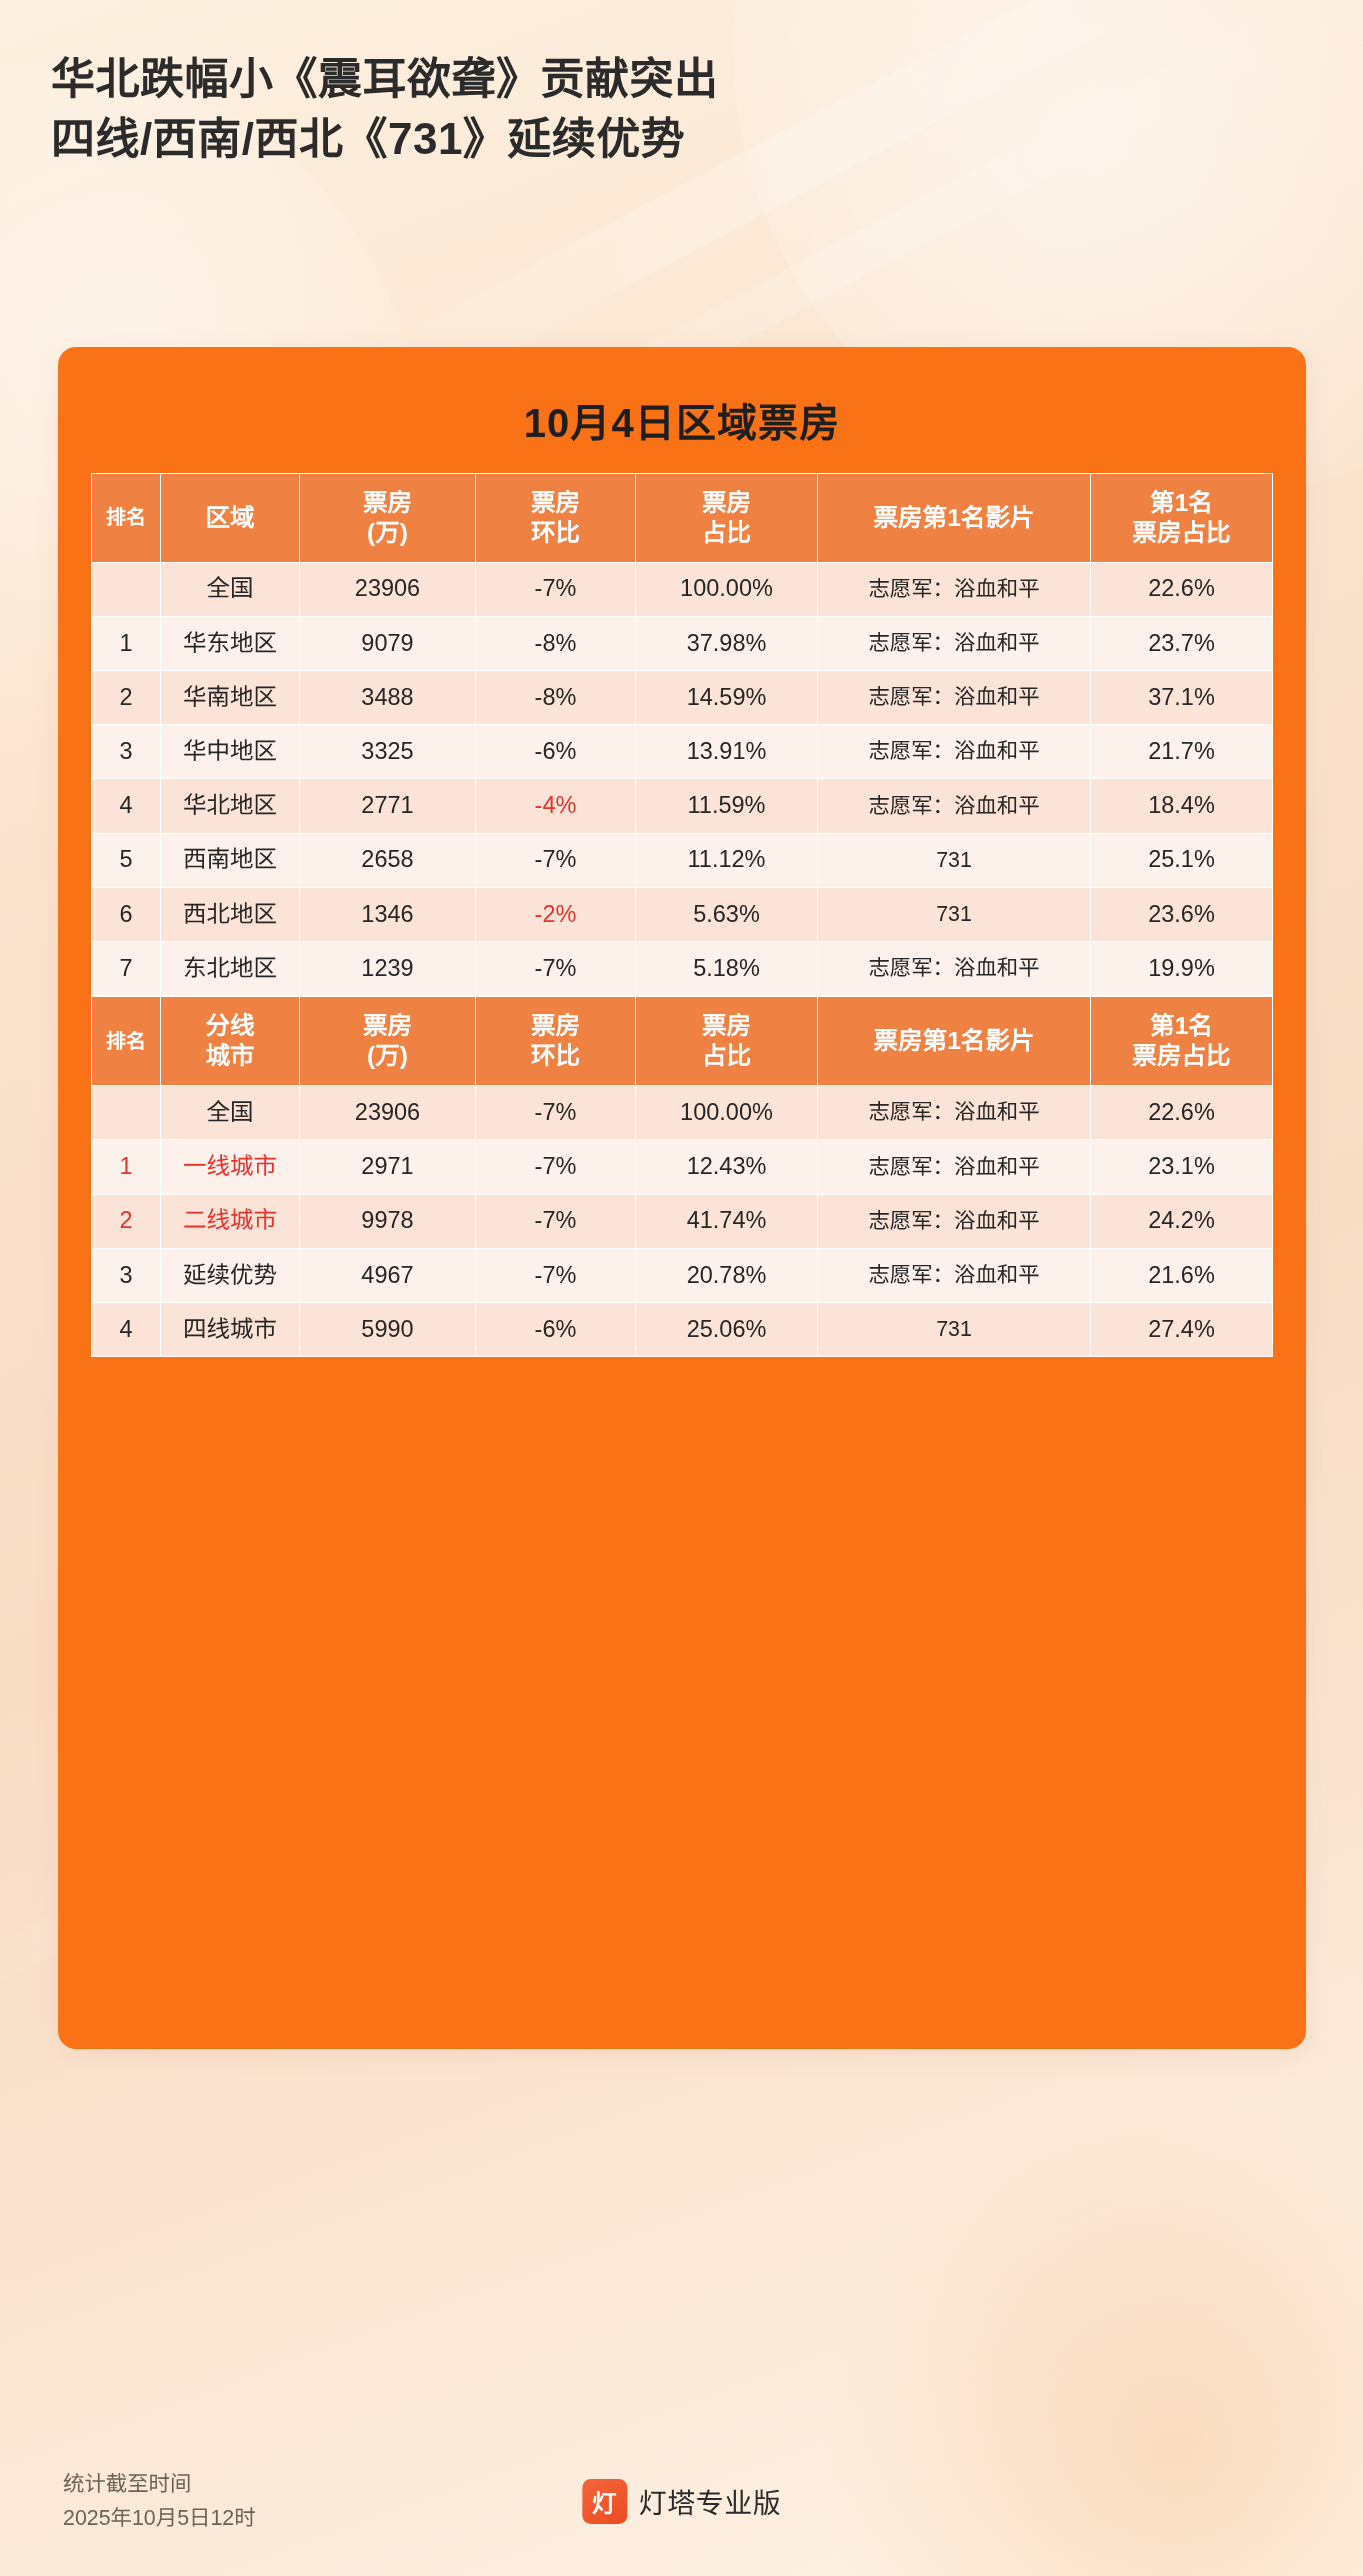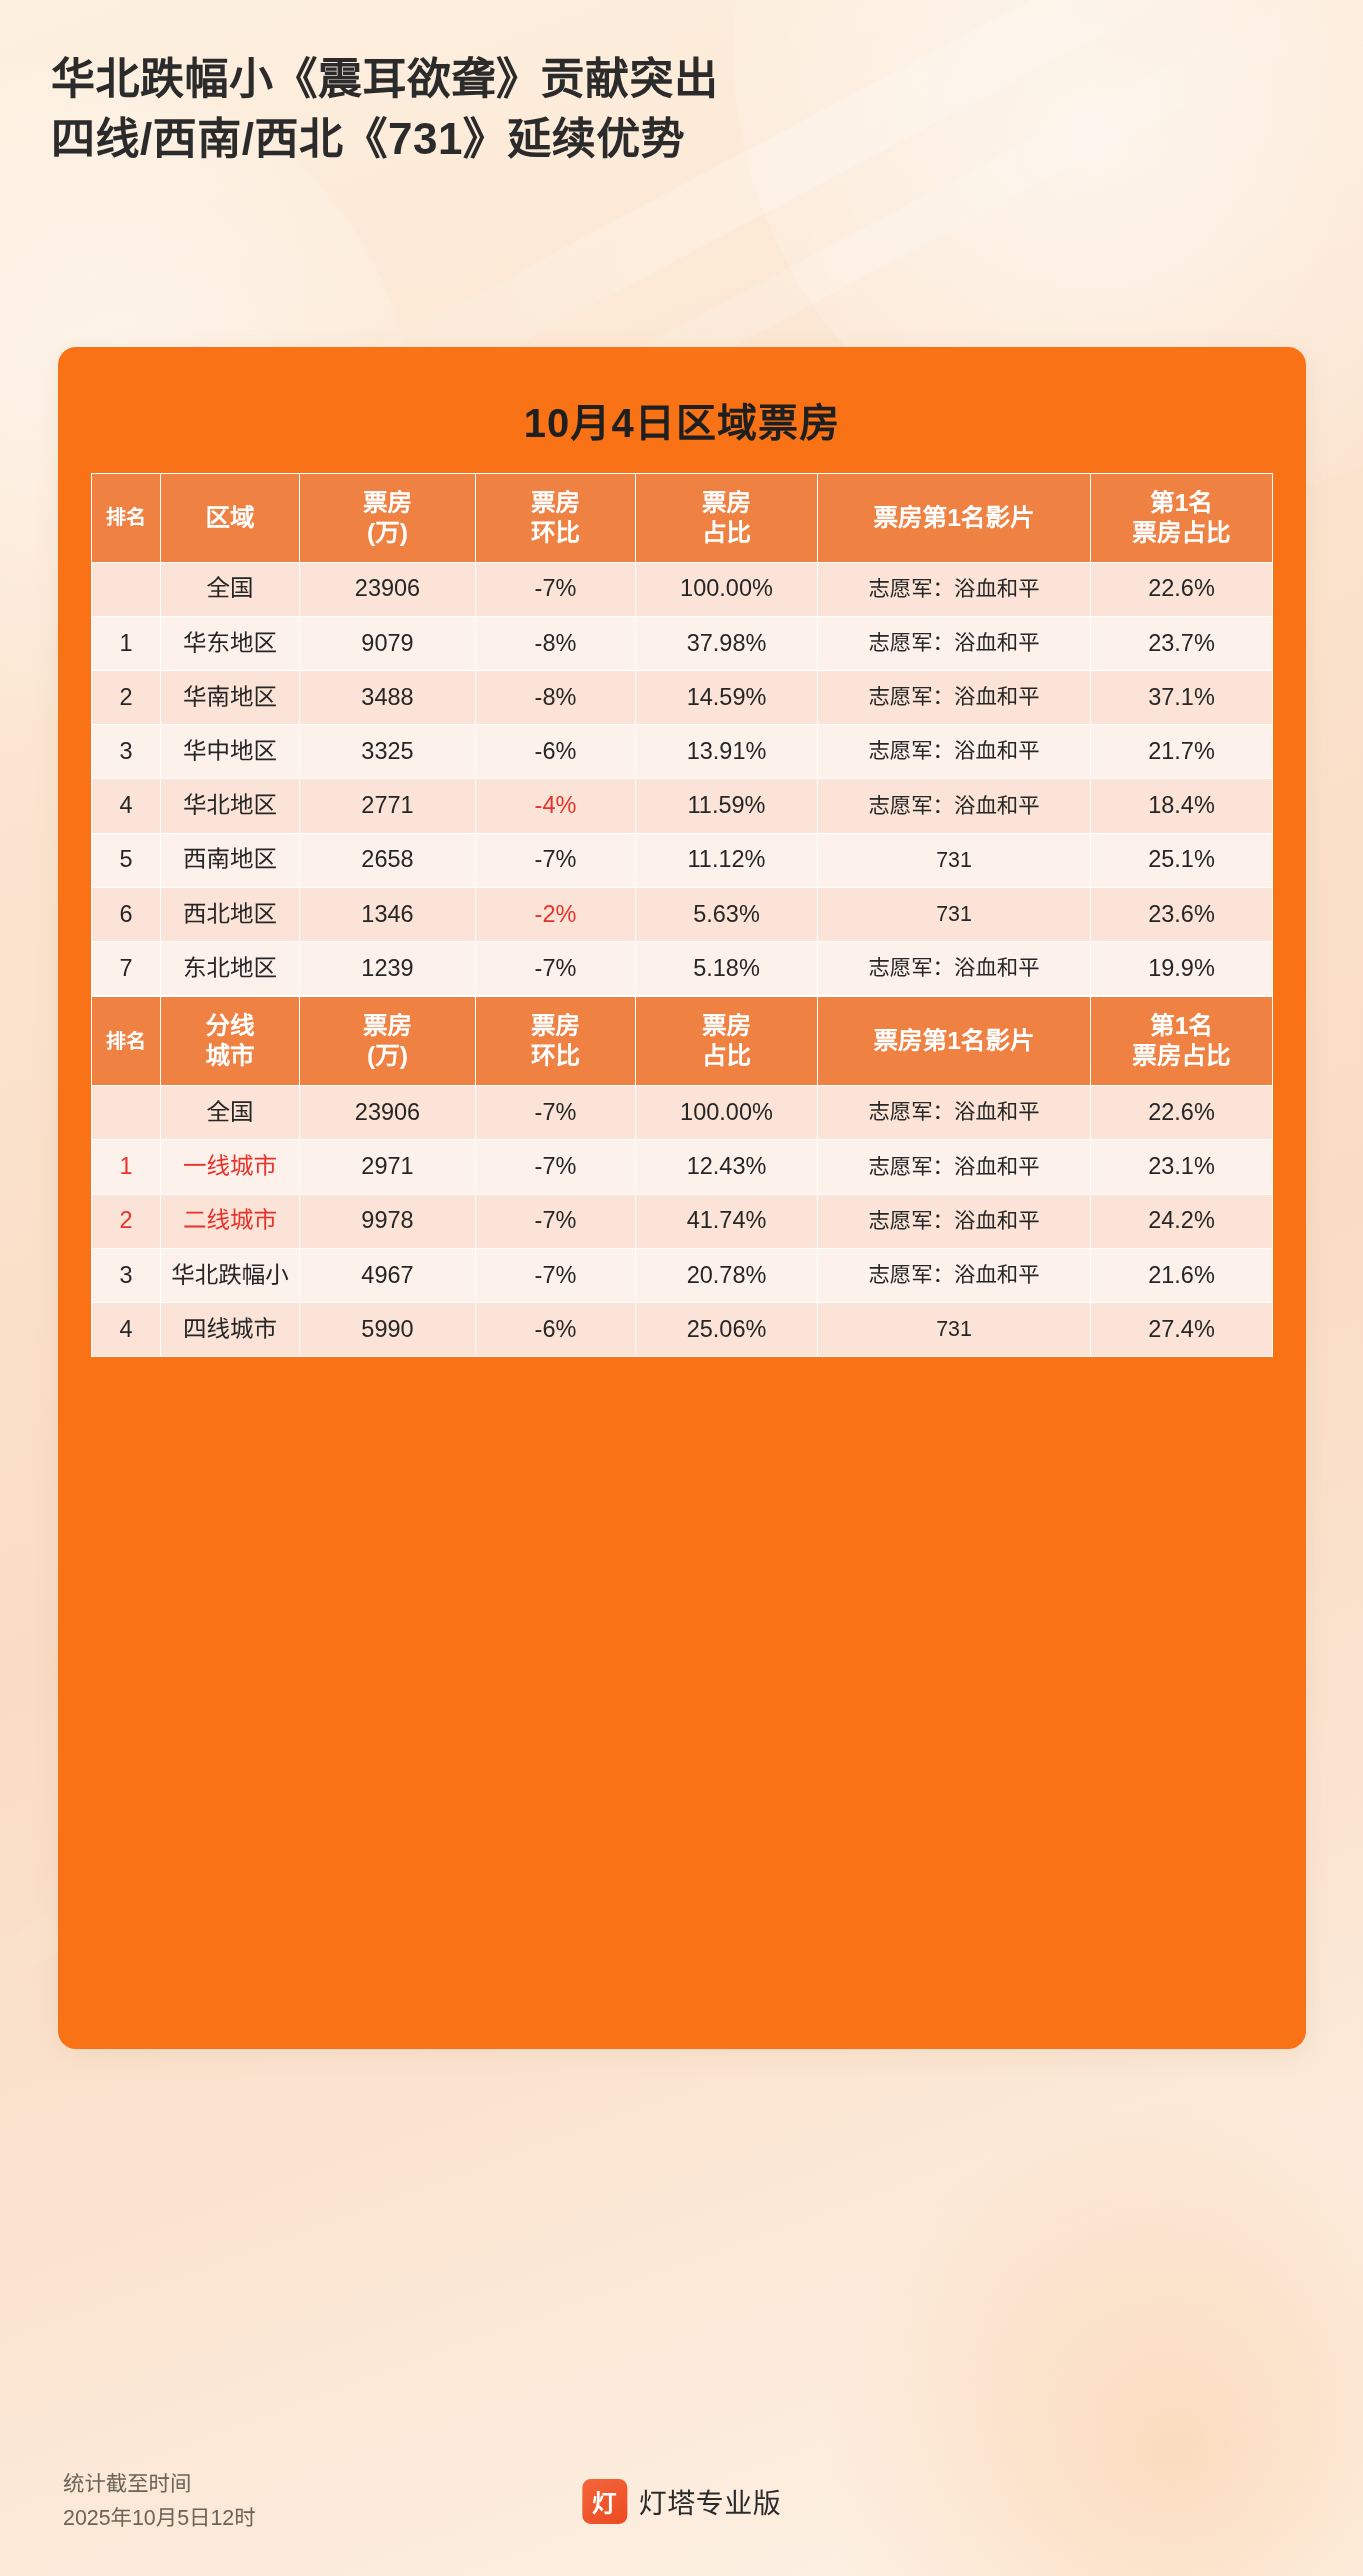--- a/index.html
+++ b/index.html
@@ -373,21 +373,21 @@
           <td class="hl-red-b">2</td>
           <td class="hl-red-b">二线城市</td>
           <td>9978</td>
           <td>-7%</td>
           <td>41.74%</td>
           <td class="film">志愿军：浴血和平</td>
           <td>24.2%</td>
         </tr>
         <tr class="even">
           <td>3</td>
-          <td>华北跌幅小</td>
+          <td>延续优势</td>
           <td>4967</td>
           <td>-7%</td>
           <td>20.78%</td>
           <td class="film">志愿军：浴血和平</td>
           <td>21.6%</td>
         </tr>
         <tr class="odd">
           <td>4</td>
           <td>四线城市</td>
           <td>5990</td>

